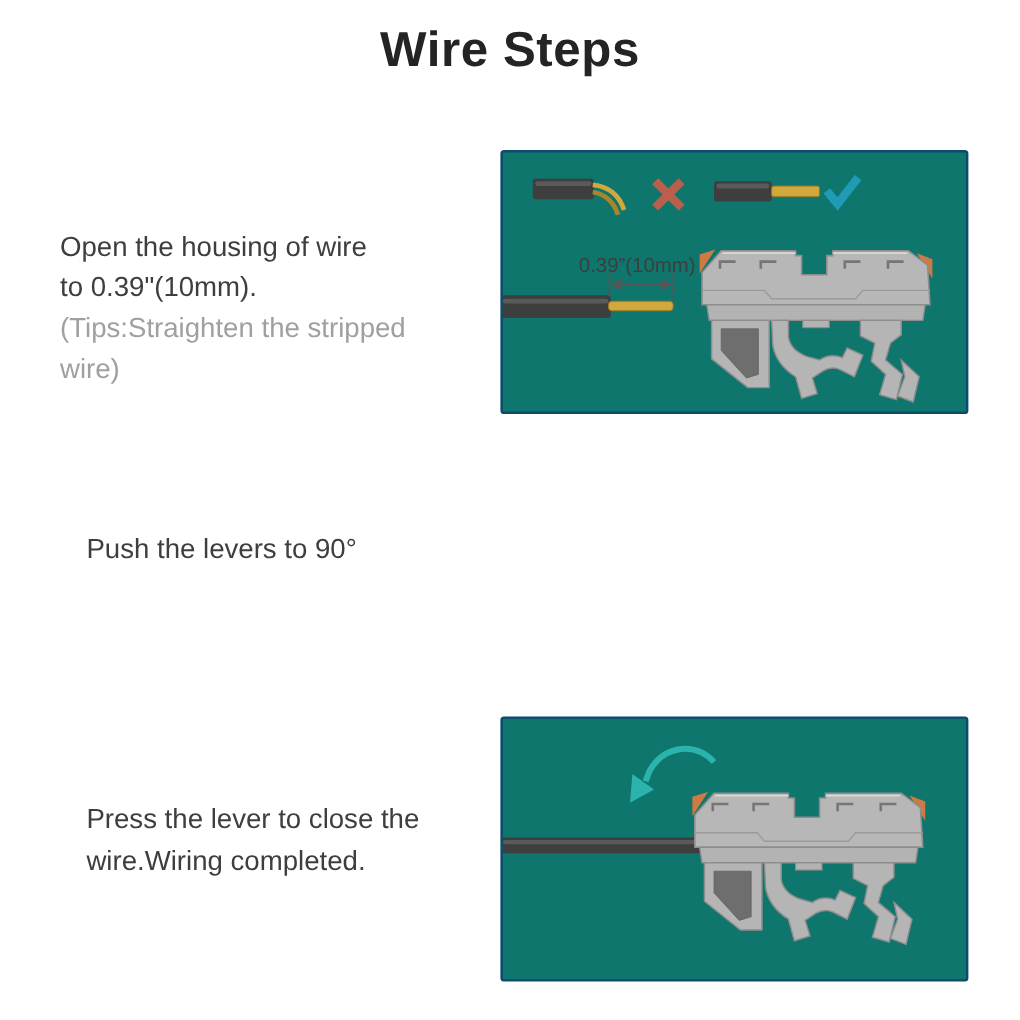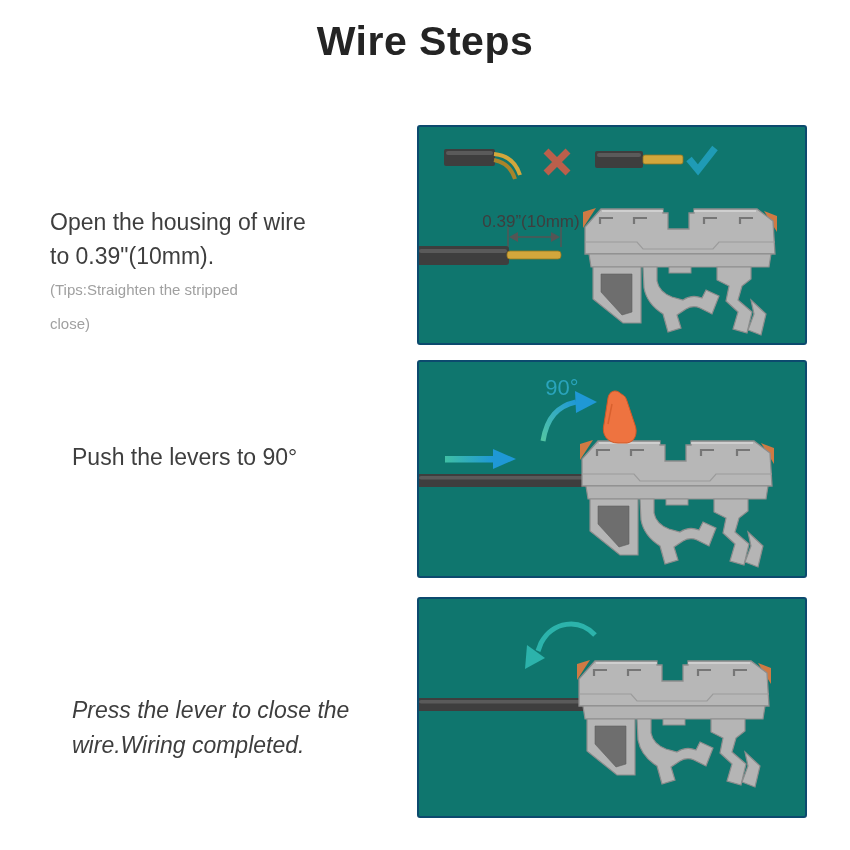--- a/index.html
+++ b/index.html
@@ -13,21 +13,21 @@
   }
   .panel{
     position:absolute;left:417px;width:386px;border:2px solid #0c4a6e;border-radius:3px;
     background:#0f766e;box-sizing:content-box;
   }
   .panel svg{display:block;width:100%;height:100%;}
   .p1{top:125px;height:216px;}
   .p2{top:360px;height:214px;}
   .p3{top:597px;height:217px;}
   .step-text{position:absolute;color:#3e3e3e;font-size:23px;line-height:34px;}
-  .step-text .tip{color:#a0a0a0;font-size:15px;}
+  .step-text .tip{color:#a0a0a0;font-size:23px;}
   .s2,.s3{line-height:35px;margin-left:32px;}
   text{font-family:"Liberation Sans", sans-serif;}
 </style>
 </head>
 <body>
 
 <div class="canvas">
 
   <h1 class="title">Wire Steps</h1>
 
@@ -60,32 +60,32 @@
         <path d="M21,72 L52,72 L52,110 L42,113 L21,90 Z" fill="#6e6e6e" stroke="#5f5f5f" stroke-width="0.6"></path>
 
         <path d="M63,65 L77,65 L77,79 Q79,90 92,95 L103,98 Q112,92 122,96 L126,88 L139,94 L132,112 L120,106 Q113,103 106,107 L97,113 L101,126 L88,130 L83,112 Q67,102 64,86 Z" fill="#b5b5b5" stroke="#8d8d8d" stroke-width="1.2"></path>
 
         <path d="M137,65 L171,65 L171,77 L162,84 L158,98 L172,110 L167,131 L153,127 L158,110 L146,99 L149,84 L137,78 Z" fill="#b5b5b5" stroke="#8d8d8d" stroke-width="1.2"></path>
         <path d="M171,98 L186,112 L181,133 L168,128 L174,112 Z" fill="#b5b5b5" stroke="#8d8d8d" stroke-width="1.2"></path>
       </g>
     </defs>
   </svg>
 
-  <div class="step-text s1" style="left:50px;top:188px;margin-top:17px;">
+  <div class="step-text s1" style="left:50px;top:188px;">
     <div>Open the housing of wire</div>
     <div>to 0.39"(10mm).</div>
     <div class="tip">(Tips:Straighten the stripped</div>
-    <div class="tip">close)</div>
+    <div class="tip">wire)</div>
   </div>
 
   <div class="step-text s2" style="left:40px;top:440px;">
     <div>Push the levers to 90°</div>
   </div>
 
-  <div class="step-text s3" style="left:40px;top:693px;font-style:italic;">
+  <div class="step-text s3" style="left:40px;top:665px;">
     <div>Press the lever to close the</div>
     <div>wire.Wiring completed.</div>
   </div>
 
   <div class="panel p1">
     <svg viewBox="0 0 386 216">
 
       <g>
         <rect x="25" y="22" width="51" height="17" rx="2" fill="#3e3e3e"></rect>
         <rect x="27" y="24" width="47" height="4" rx="2" fill="#5a5a5a"></rect>
@@ -118,49 +118,20 @@
         <rect x="0" y="122" width="88" height="4" rx="2" fill="#5a5a5a"></rect>
         <rect x="88" y="124" width="54" height="8" rx="3" fill="#d2a73c" stroke="#96761f" stroke-width="0.8"></rect>
       </g>
 
       <g>
         <use href="#tbsym" transform="translate(161,75)"></use>
       </g>
     </svg>
   </div>
 
-  <div class="panel p2">
-    <svg viewBox="0 0 386 214">
-
-      <g>
-        <rect x="-4" y="112" width="174" height="13" rx="3" fill="#3e3e3e"></rect>
-        <rect x="0" y="114" width="168" height="3.5" rx="2" fill="#5a5a5a"></rect>
-      </g>
-
-      <g>
-        <use href="#tbsym" transform="translate(158,72)"></use>
-      </g>
-
-      <g>
-        <path d="M201,31 C197,27 190,29 189,36 L185,62 C182,73 189,81 199,81 L208,81 C216,80 219,71 216,63 L208,39 C206,33 205,34 201,31 Z" fill="#ee7340" stroke="#cf5a28" stroke-width="1"></path>
-        <path d="M193,42 L189,62" stroke="#d8602e" stroke-width="1.5" fill="none"></path>
-      </g>
-
-      <g>
-        <path d="M124,79 C128,55 139,44 157,40" fill="none" stroke="url(#gradArc)" stroke-width="5"></path>
-        <polygon points="156,29 178,40 157,51" fill="#1f98d6"></polygon>
-      </g>
-      <text x="143" y="33" text-anchor="middle" font-size="22" fill="#2aa4bc">90°</text>
-
-      <g>
-        <rect x="26" y="94" width="48" height="6.5" fill="url(#gradArrow)"></rect>
-        <polygon points="74,87 97,97 74,107" fill="#1f98d6"></polygon>
-      </g>
-    </svg>
-  </div>
 
   <div class="panel p3">
     <svg viewBox="0 0 386 217">
 
       <g>
         <rect x="-4" y="99" width="172" height="13" rx="3" fill="#3e3e3e"></rect>
         <rect x="0" y="101" width="166" height="3.5" rx="2" fill="#5a5a5a"></rect>
       </g>
 
       <g>

